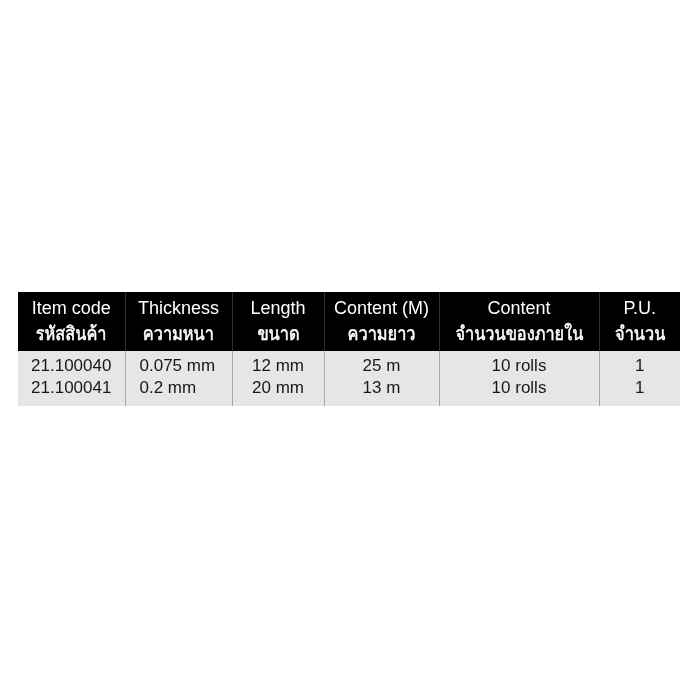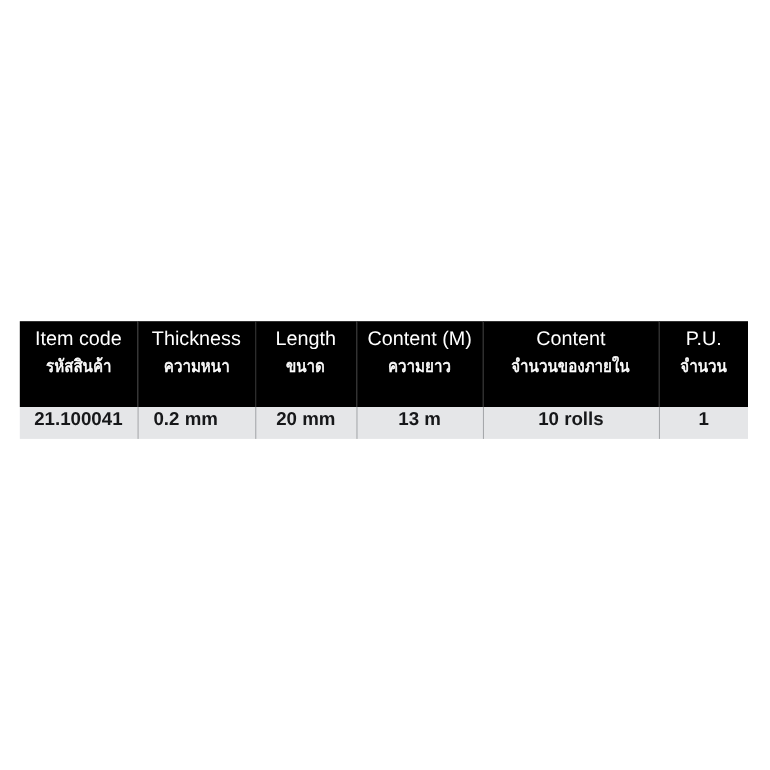--- a/index.html
+++ b/index.html
@@ -17,52 +17,52 @@
     position:absolute;
     left:18px; top:292px;
     width:662px;
     border-collapse:collapse;
     table-layout:fixed;
   }
   .spec-table th {
     background:#000000;
     color:#ffffff;
     padding:0;
-    height:78px;
+    height:59px;
     vertical-align:top;
     font-weight:normal;
     border-right:1px solid #2e2e2e;
   }
   .spec-table th:last-child { border-right:none; }
 
   .spec-table td {
     background:#e5e6e8;
     color:#17181a;
     padding:0;
     height:20px;
     vertical-align:top;
     text-align:center;
     font-size:17px;
     line-height:22px;
     border-right:1px solid #a6a8ab;
   }
   .spec-table td:last-child { border-right:none; }
 
   .spec-table tr.row-first td { padding-top:4px; }
-  .spec-table tr.row-last  td { padding-bottom:7px;font-weight:bold; }
+  .spec-table tr.row-last  td { padding-bottom:7px; }
   .spec-table td.align-left { text-align:left; padding-left:14px; }
 
   .hd-en {
     font-size:18px;
     line-height:18px;
     margin-top:7px;
     font-weight:normal;
   }
   .hd-th {
-    font-size:16px;
+    font-size:19px;
     line-height:20px;
     margin-top:7px;
     font-weight:normal;
     -webkit-text-stroke:0.55px #ffffff;
   }
   .hd-th > span {
     display:inline-block;
     transform:scaleX(0.86);
     transform-origin:center;
   }
@@ -114,20 +114,40 @@
         <th>
           <div class="hd-en">P.U.</div>
           <div class="hd-th"><span>จำนวน</span></div>
         </th>
 
       </tr>
     </thead>
 
     <tbody>
 
+      <tr class="row-first">
+        <td>
+            <span class="cell-text">21.100040</span>
+          </td>
+        <td class="align-left">
+            <span class="cell-text">0.075 mm</span>
+          </td>
+        <td>
+            <span class="cell-text">12 mm</span>
+          </td>
+        <td>
+            <span class="cell-text">25 m</span>
+          </td>
+        <td>
+            <span class="cell-text">10 rolls</span>
+          </td>
+        <td>
+            <span class="cell-text">1</span>
+          </td>
+      </tr>
 
       <tr class="row-last">
         <td>
             <span class="cell-text">21.100041</span>
           </td>
         <td class="align-left">
             <span class="cell-text">0.2 mm</span>
           </td>
         <td>
             <span class="cell-text">20 mm</span>

